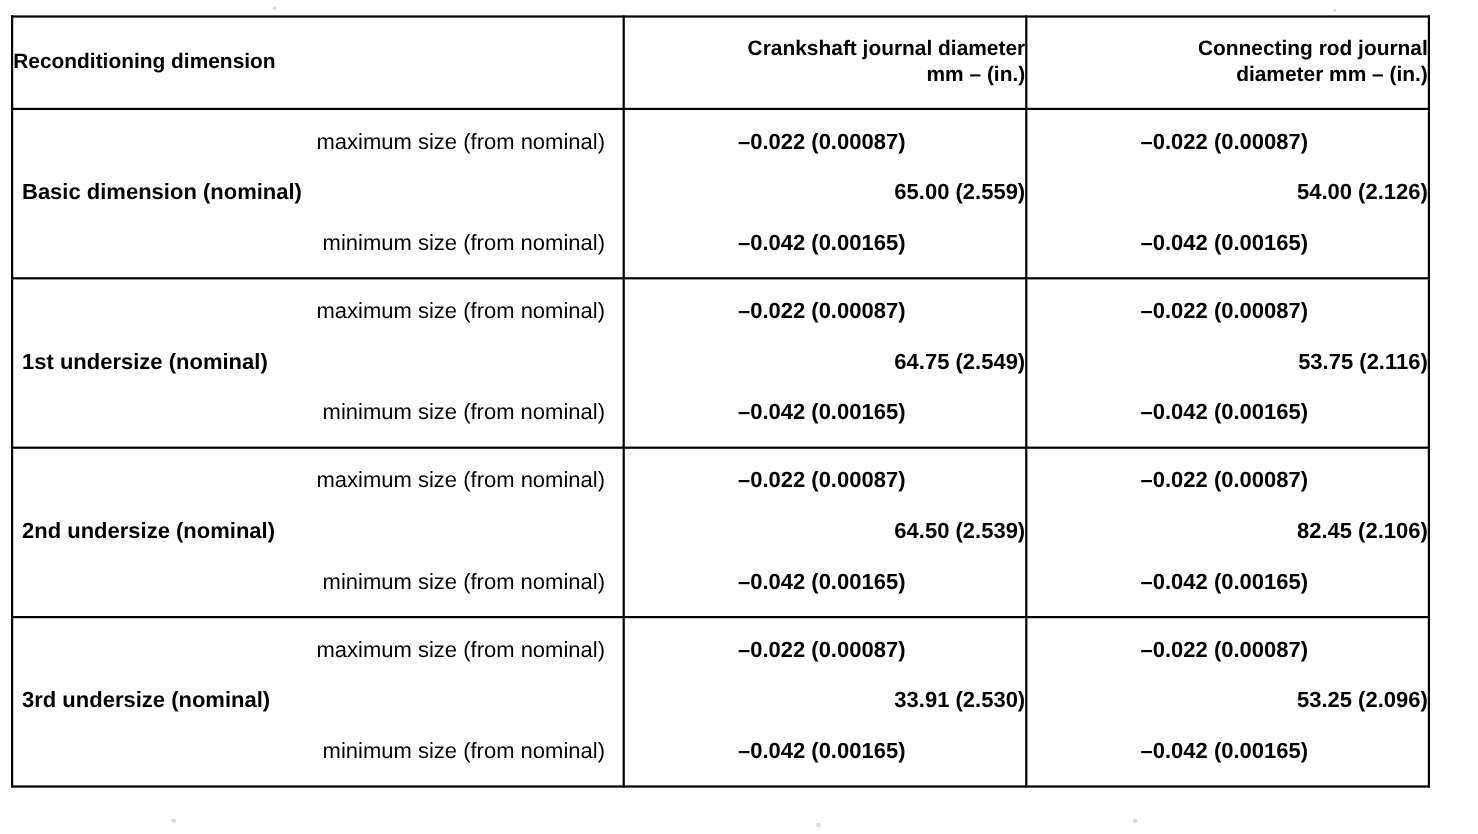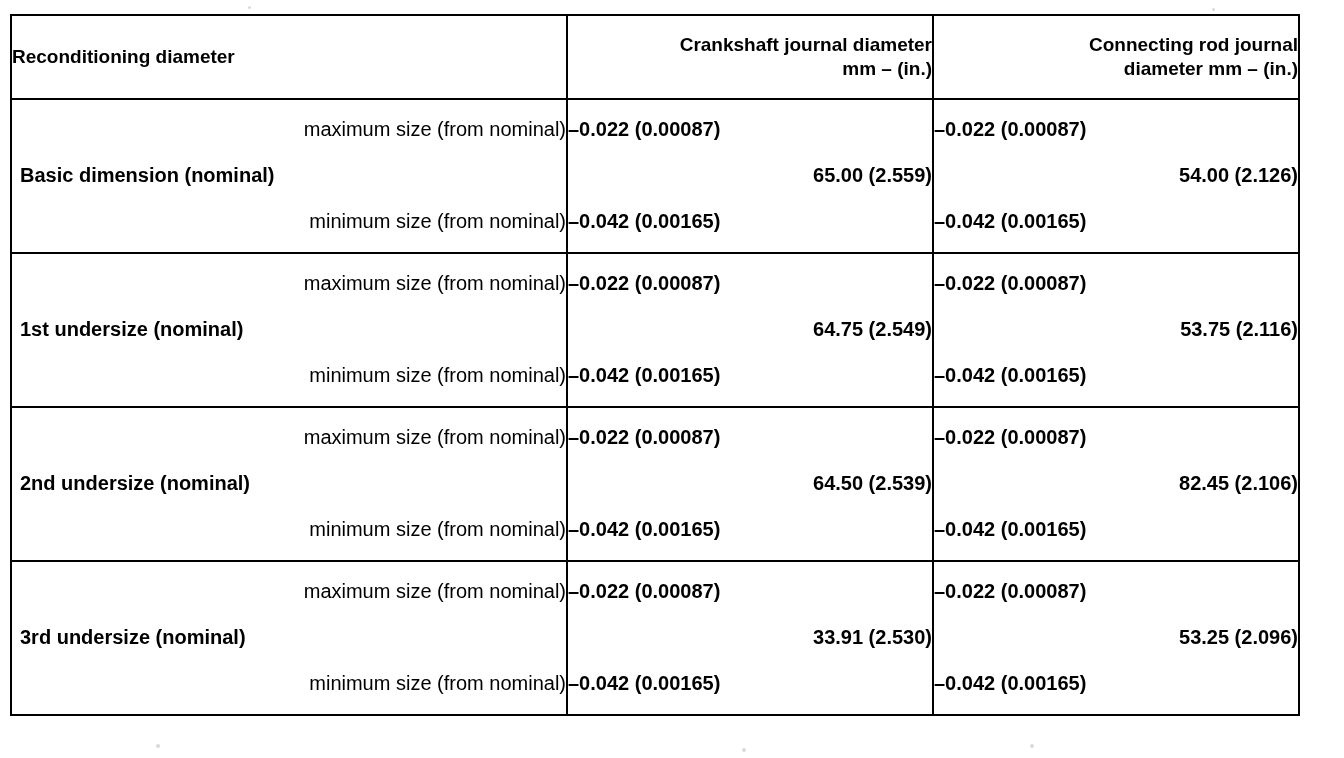--- a/index.html
+++ b/index.html
@@ -73,33 +73,33 @@
   .line {
     display: block;
     height: 46px;
     line-height: 46px;
     white-space: nowrap;
     overflow: hidden;
   }
   
   .lbl-right {
     text-align: right;
-    padding-right: 0;
+    padding-right: 16px;
     font-size: 20px;
     font-weight: normal;
   }
   .lbl-left {
     text-align: left;
     padding-left: 8px;
     font-size: 20px;
     font-weight: bold;
   }
   
   .val-right {
-    text-align: left;
+    text-align: center;
     padding-right: 6px;
     font-size: 20px;
     font-weight: bold;
   }
   .val-left {
     text-align: right;
     padding-left: 6px;
     font-size: 20px;
     font-weight: bold;
   }
@@ -121,21 +121,21 @@
   <span class="speck" style="left:210px; top:520px; width:3px; height:3px;"></span>
 
   <table class="spec-table">
     <colgroup>
       <col class="c1">
         <col class="c2">
         <col class="c3">
     </colgroup>
     <thead>
       <tr>
-        <th class="head-first">Reconditioning diameter</th>
+        <th class="head-first">Reconditioning dimension</th>
         <th class="head-center">
           <div>Crankshaft journal diameter</div>
           <div>mm – (in.)</div>
         </th>
         <th class="head-center">
           <div>Connecting rod journal</div>
           <div>diameter mm – (in.)</div>
         </th>
       </tr>
     </thead>

